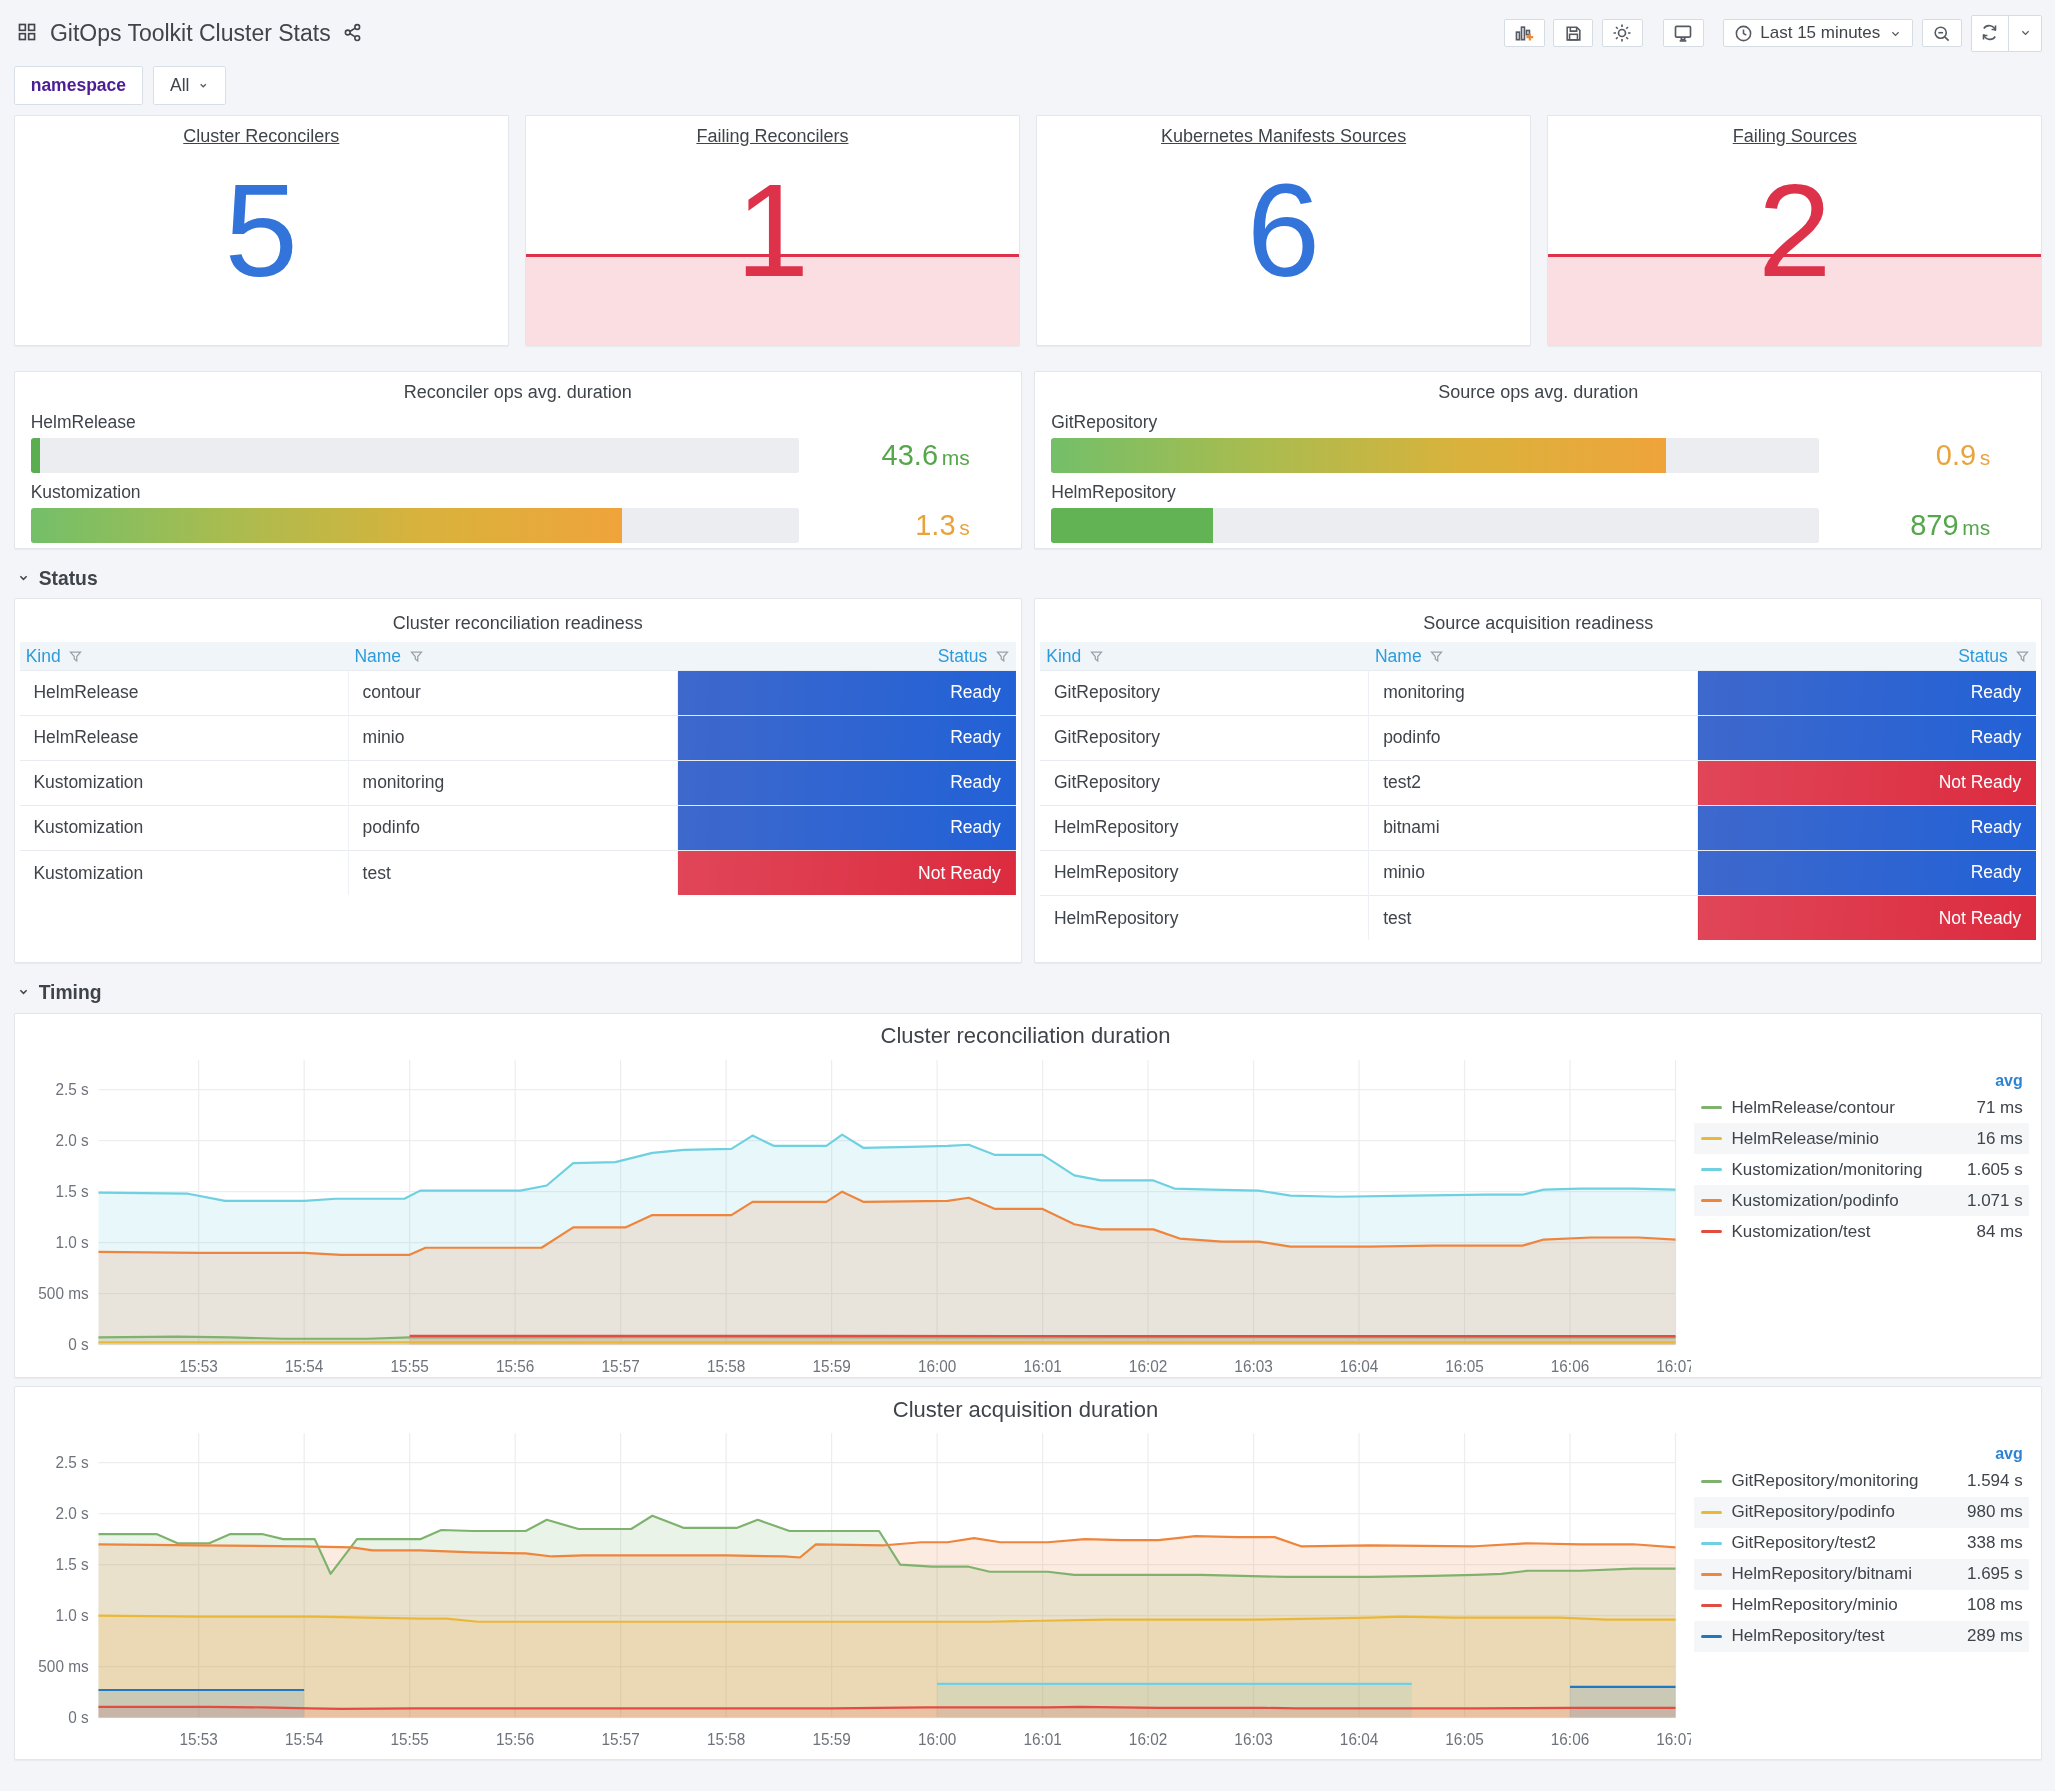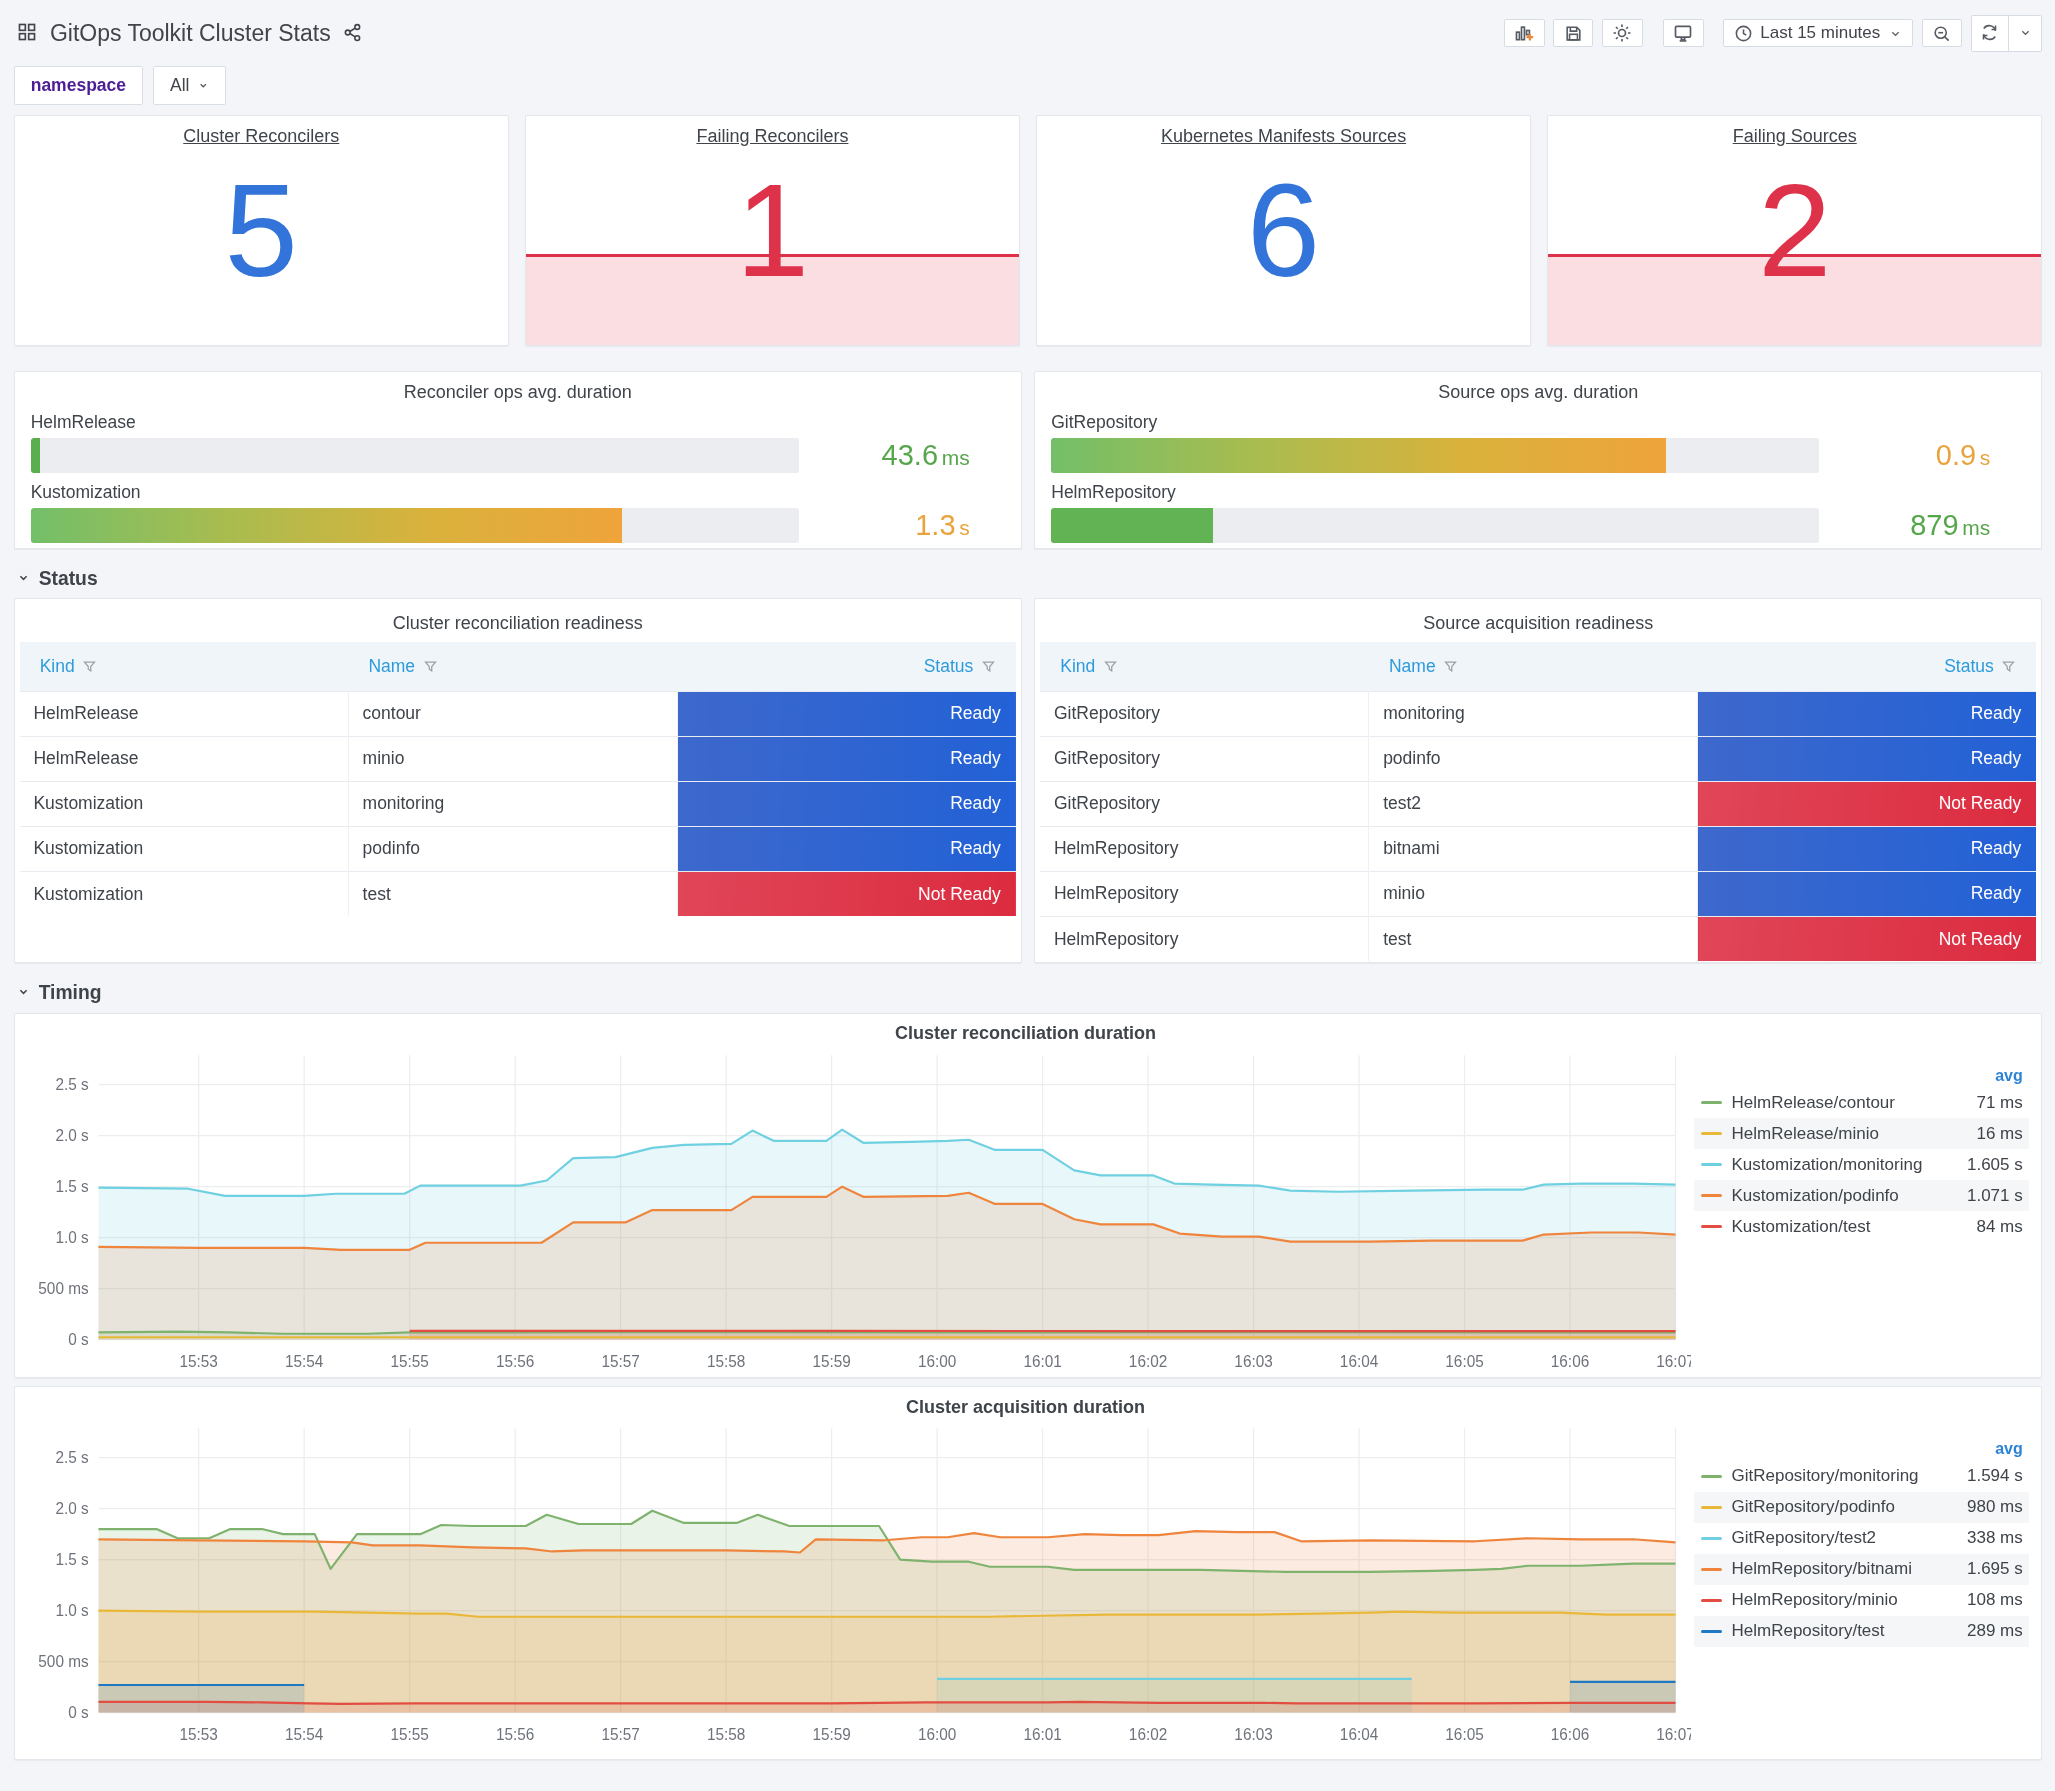--- a/index.html
+++ b/index.html
@@ -52,34 +52,34 @@
   .g-unit { font-size:21px; font-weight:400; margin-left:3.7px; }
 
   
   .section { display:flex; align-items:center; gap:7.5px; margin:19px 0 7.5px 2.5px;
              font-size:19.3px; font-weight:700; color:#3F444B; cursor:pointer; }
 
   
   .tables-row { display:grid; grid-template-columns:repeat(2,1fr); gap:12.5px; }
   .table-panel { height:365px; padding:3.7px 5px; overflow:hidden; }
   table { width:100%; border-collapse:collapse; margin-top:8.7px; table-layout:fixed; }
-  th { background:#F0F5FA; height:49px; font-size:17.5px; font-weight:400; color:#2D9BDB;
-       text-align:left; padding:0 20px; }
+  th { background:#F0F5FA; height:28px; font-size:17.5px; font-weight:400; color:#2D9BDB;
+       text-align:left; padding:0 6px; }
   th .th-inner { display:flex; align-items:center; gap:7.5px; }
   th.status .th-inner { justify-content:flex-end; }
   td { height:45px; font-size:17.5px; color:#3F444B; padding:0 13.7px;
        border-top:1.2px solid #E8ECF0; border-right:1.2px solid #EDF0F4; }
   td:last-child { border-right:none; }
   td.status { color:#fff; text-align:right; padding-right:15px; }
   td.ready    { background:linear-gradient(95deg,#3E68CC,#2261D6); }
   td.notready { background:linear-gradient(95deg,#E04658,#DC2B3F); }
 
   
   .chart-panel { margin-top:8.7px; padding:3.7px 8.7px 2.5px 3.7px; }
-  .chart-title { text-align:center; font-size:18px; font-weight:700; color:#3F444B; margin:6.2px 0 1.2px 0; }
+  .chart-title { text-align:center; font-size:22px; font-weight:400; color:#3F444B; margin:6.2px 0 1.2px 0; }
   .chart-body { display:flex; align-items:flex-start; }
   .chart-svg { width:calc(100% - 342px); height:331px; display:block; }
   .legend { width:342px; padding:21px 3.7px 0 3.7px; font-size:17px; color:#3F444B; }
   .legend-header { text-align:right; color:#2D83D6; font-weight:700; padding-right:6.2px; margin-bottom:2.5px; font-size:16px; }
   .legend-row { display:flex; align-items:center; height:31px; padding:0 6.2px; border-radius:1.2px; cursor:pointer; }
   .legend-row:nth-child(even) { background:#F5F6F8; }
   .l-swatch { width:21px; height:3.1px; border-radius:1.9px; margin-right:10px; flex:none; }
   .l-name { flex:1; white-space:nowrap; }
   .l-val { text-align:right; white-space:nowrap; }
 </style>

